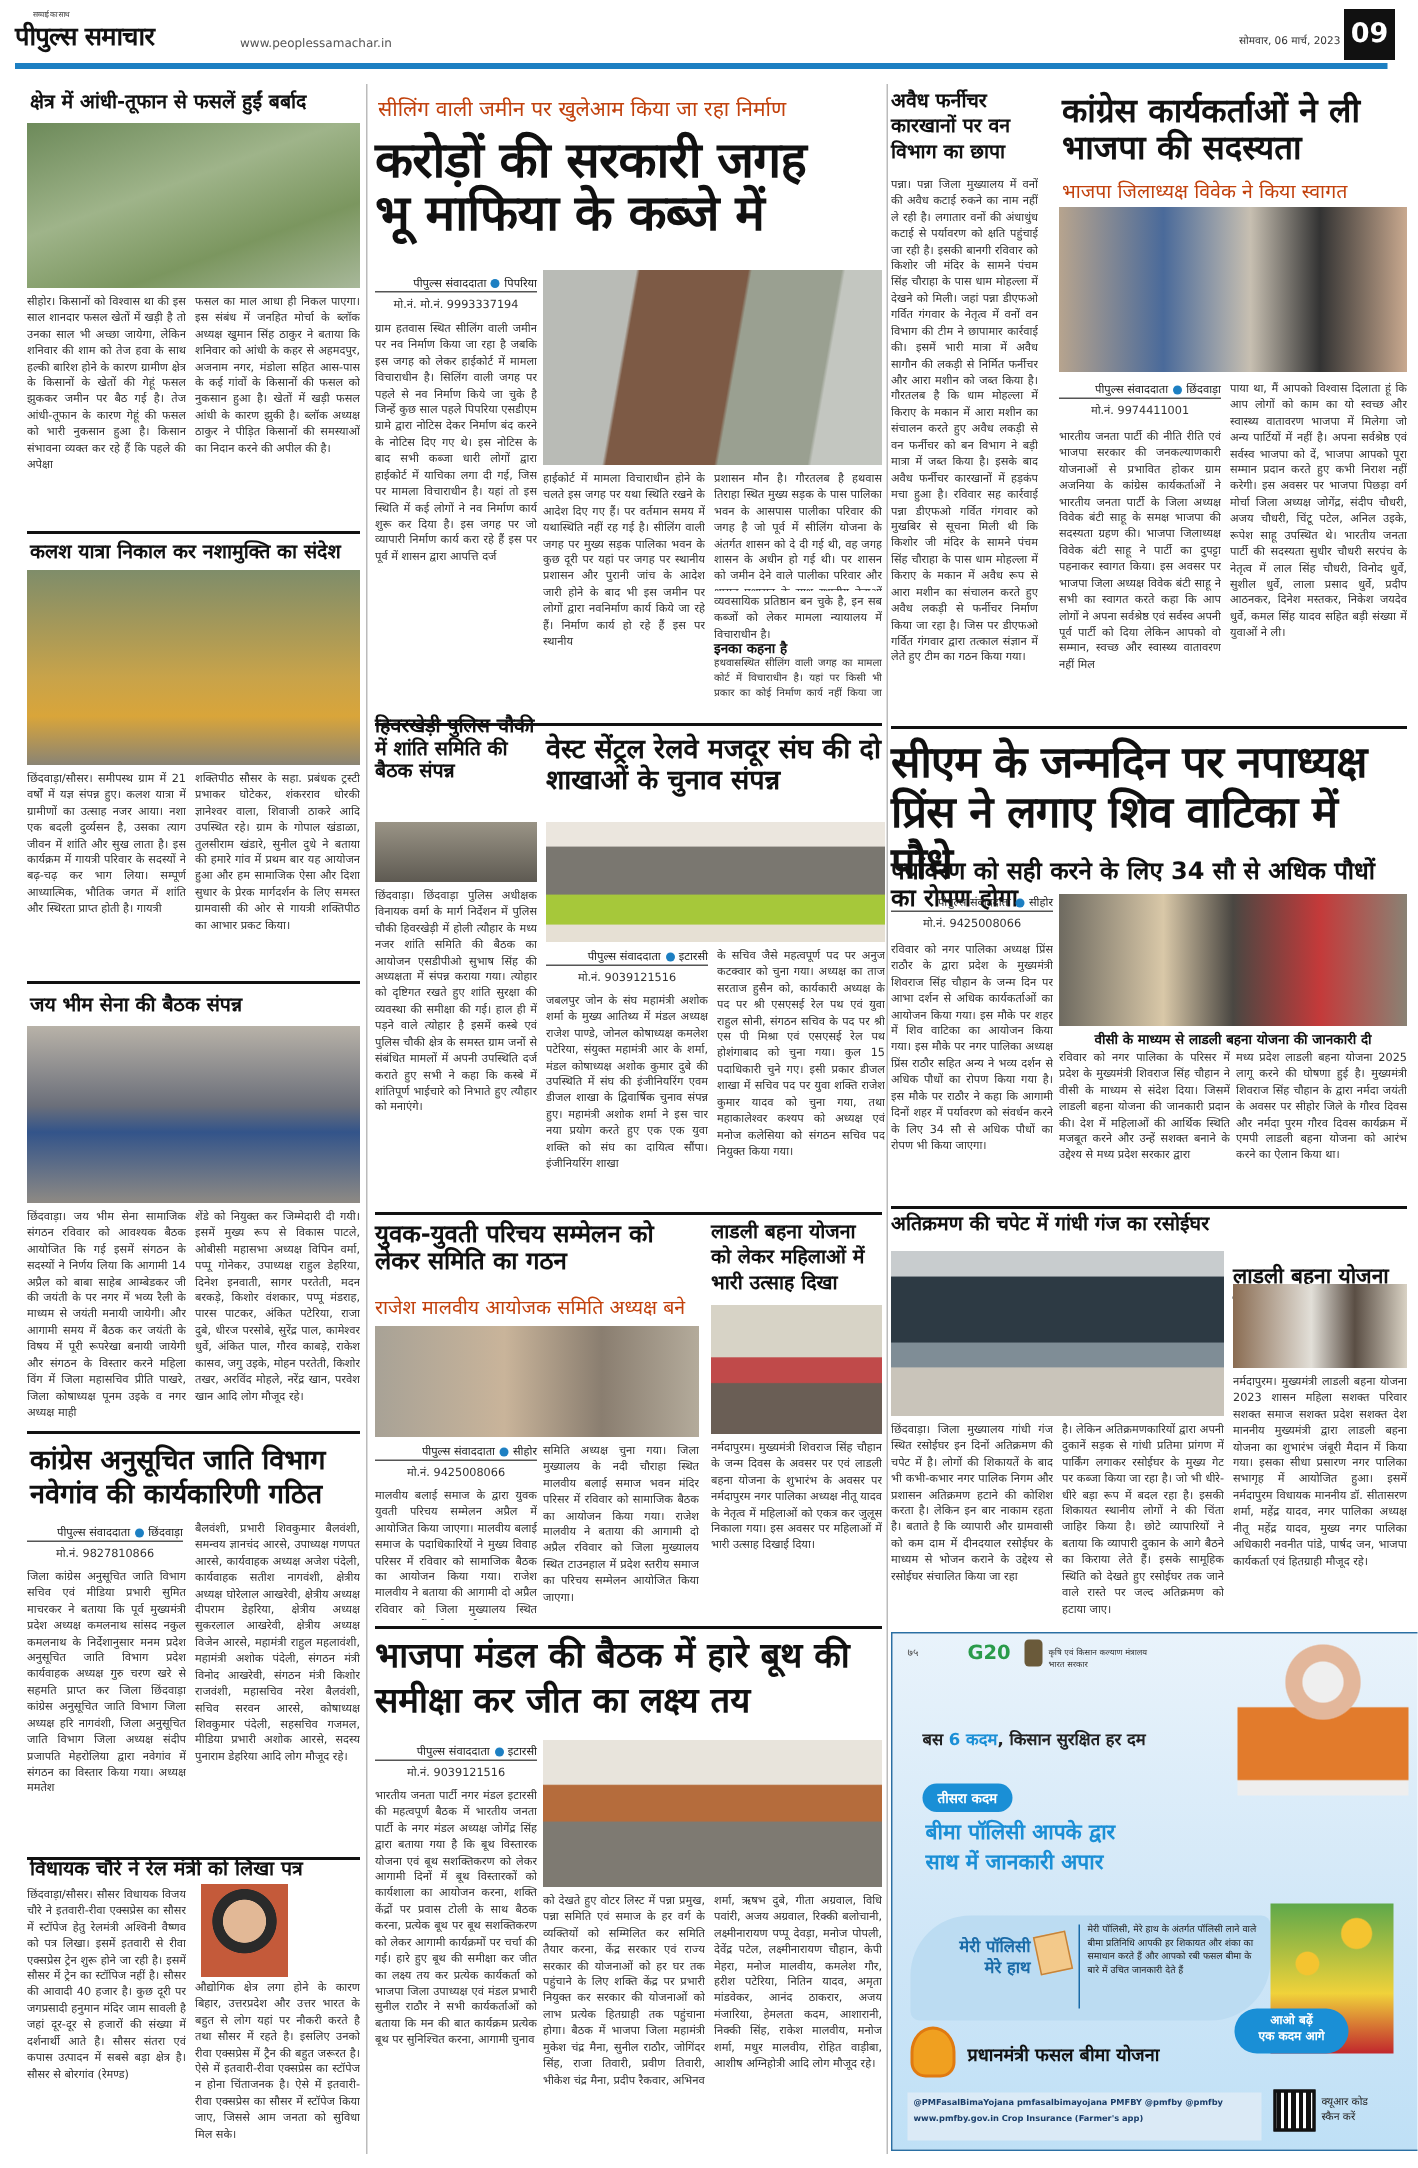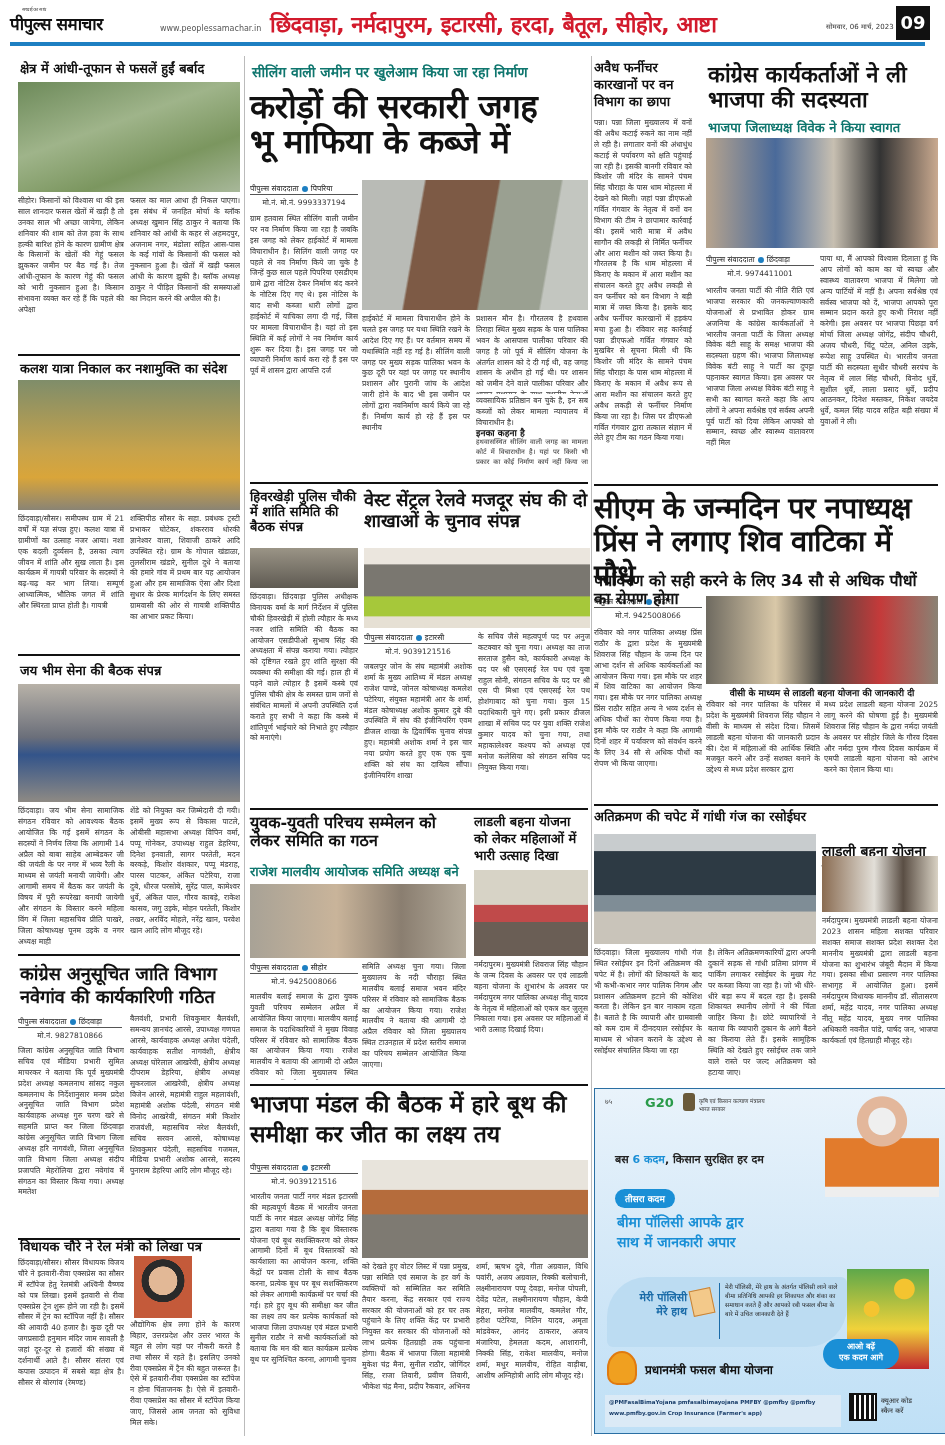--- a/index.html
+++ b/index.html
@@ -10,41 +10,40 @@
 .logo .tag{position:absolute;top:-6px;left:12px;font-size:5px;font-weight:normal;color:#444}
 .url{left:150px;top:18px;font-size:8px;color:#555}
 .cities{left:260px;top:2px;font-size:22px;font-weight:bold;color:#d21a2c;letter-spacing:-0.5px;white-space:nowrap}
 .date{left:816px;top:16px;font-size:7px;color:#333}
 .pgno{left:886px;top:0;width:34px;height:34px;background:#111;color:#fff;font-size:18px;font-weight:bold;text-align:center;line-height:34px}
 .rule{left:10px;top:42px;width:915px;height:4px;background:#1d7fc2}
 .head{font-weight:bold;color:#111;line-height:1.15}
 .h1{font-size:18px}
 .h2{font-size:13px}
 .big{font-size:33px;line-height:1.05;letter-spacing:-0.5px}
-.sub{font-size:13px;font-weight:bold;color:#0f766e}
+.sub{font-size:13px;font-weight:normal;color:#c2410c}
 .photo{background:#8a8f80;overflow:hidden}
 .body{font-size:7.5px;line-height:1.45;color:#333;text-align:justify;overflow:hidden}
-.byline{font-size:7.5px;color:#222;border-bottom:1px solid #555;padding-bottom:1px;text-align:left}
+.byline{font-size:7.5px;color:#222;border-bottom:1px solid #555;padding-bottom:1px;text-align:right}
 .byline .dot{display:inline-block;width:6px;height:6px;border-radius:50%;background:#1d7fc2;margin:0 3px;vertical-align:middle}
 .phone{font-size:7.5px;color:#333;text-align:center}
 .hr{background:#111;height:1.5px}
 .vr{background:#bbb;width:1px}
 .ad{background:linear-gradient(180deg,#e9f3fb 0%,#cfe6f7 60%,#bfe0f6 100%);border:1px solid #2a6fa3}
 .caption{background:#fff;font-size:9px;font-weight:bold;color:#111;text-align:center}
 </style>
 </head>
 <body>
 
 <div class="abs mast">
   <div class="abs logo">
     <span class="tag">सच्चाई का साथ</span>
     <span>पीपुल्स समाचार</span>
   </div>
   <div class="abs url">www.peoplessamachar.in</div>
-  <div class="abs cities">छिंदवाड़ा, नर्मदापुरम, इटारसी, हरदा, बैतूल, सीहोर, आष्टा</div>
   <div class="abs date">सोमवार, 06 मार्च, 2023</div>
   <div class="abs pgno">09</div>
 </div>
 <div class="abs rule"></div>
 
 <div class="abs vr" style="left:244px;top:56px;height:1380px"></div>
 <div class="abs vr" style="left:591px;top:56px;height:1380px"></div>
 
 <div class="abs head h2" style="left:20px;top:62px;width:220px">क्षेत्र में आंधी-तूफान से फसलें हुईं बर्बाद</div>
 <div class="abs photo" style="left:18px;top:82px;width:222px;height:110px;background:linear-gradient(160deg,#6d8a5a,#9fb48a 40%,#7b965f 70%,#a8b89a)"></div>
@@ -93,21 +92,21 @@
 <div class="abs" style="left:476px;top:428px;width:112px;height:50px">
   <div class="head" style="font-size:9px;color:#111">इनका कहना है</div>
   <div class="body" style="font-size:6.8px;height:30px">हथवासस्थित सीलिंग वाली जगह का मामला कोर्ट में विचाराधीन है। यहां पर किसी भी प्रकार का कोई निर्माण कार्य नहीं किया जा सकता। इस जगह पर निर्माण कार्य करने वालों पर कार्रवाई की जाएगी।</div>
 </div>
 
 <div class="abs head h2" style="left:594px;top:60px;width:96px;line-height:1.3">अवैध फर्नीचर कारखानों पर वन विभाग का छापा</div>
 <div class="abs body" style="left:594px;top:118px;width:98px;height:362px">पन्ना। पन्ना जिला मुख्यालय में वनों की अवैध कटाई रुकने का नाम नहीं ले रही है। लगातार वनों की अंधाधुंध कटाई से पर्यावरण को क्षति पहुंचाई जा रही है। इसकी बानगी रविवार को किशोर जी मंदिर के सामने पंचम सिंह चौराहा के पास धाम मोहल्ला में देखने को मिली। जहां पन्ना डीएफओ गर्वित गंगवार के नेतृत्व में वनों वन विभाग की टीम ने छापामार कार्रवाई की। इसमें भारी मात्रा में अवैध सागौन की लकड़ी से निर्मित फर्नीचर और आरा मशीन को जब्त किया है। गौरतलब है कि धाम मोहल्ला में किराए के मकान में आरा मशीन का संचालन करते हुए अवैध लकड़ी से वन फर्नीचर को बन विभाग ने बड़ी मात्रा में जब्त किया है। इसके बाद अवैध फर्नीचर कारखानों में हड़कंप मचा हुआ है। रविवार सह कार्रवाई पन्ना डीएफओ गर्वित गंगवार को मुखबिर से सूचना मिली थी कि किशोर जी मंदिर के सामने पंचम सिंह चौराहा के पास धाम मोहल्ला में किराए के मकान में अवैध रूप से आरा मशीन का संचालन करते हुए अवैध लकड़ी से फर्नीचर निर्माण किया जा रहा है। जिस पर डीएफओ गर्वित गंगवार द्वारा तत्काल संज्ञान में लेते हुए टीम का गठन किया गया।</div>
 
 <div class="abs hr" style="left:250px;top:482px;width:338px"></div>
 
-<div class="abs head h2" style="left:250px;top:490px;width:108px">हिवरखेड़ी पुलिस चौकी में शांति समिति की बैठक संपन्न</div>
+<div class="abs head h2" style="left:250px;top:478px;width:108px">हिवरखेड़ी पुलिस चौकी में शांति समिति की बैठक संपन्न</div>
 <div class="abs photo" style="left:250px;top:548px;width:108px;height:40px;background:linear-gradient(180deg,#9a9486,#5e5a52)"></div>
 <div class="abs body" style="left:250px;top:592px;width:108px;height:210px">छिंदवाड़ा। छिंदवाड़ा पुलिस अधीक्षक विनायक वर्मा के मार्ग निर्देशन में पुलिस चौकी हिवरखेड़ी में होली त्यौहार के मध्य नजर शांति समिति की बैठक का आयोजन एसडीपीओ सुभाष सिंह की अध्यक्षता में संपन्न कराया गया। त्योहार को दृष्टिगत रखते हुए शांति सुरक्षा की व्यवस्था की समीक्षा की गई। हाल ही में पड़ने वाले त्योहार है इसमें कस्बे एवं पुलिस चौकी क्षेत्र के समस्त ग्राम जनों से संबंधित मामलों में अपनी उपस्थिति दर्ज कराते हुए सभी ने कहा कि कस्बे में शांतिपूर्ण भाईचारे को निभाते हुए त्यौहार को मनाएंगे।</div>
 
 <div class="abs head h1" style="left:364px;top:490px;width:226px">वेस्ट सेंट्रल रेलवे मजदूर संघ की दो शाखाओं के चुनाव संपन्न</div>
 <div class="abs photo" style="left:364px;top:548px;width:226px;height:80px;background:linear-gradient(180deg,#ebe6de 0 20%,#7a7770 21% 60%,#a6c83a 61% 85%,#e6e0d4 86%)"></div>
 <div class="abs byline" style="left:364px;top:632px;width:108px">
   <span>पीपुल्स संवाददाता</span><span class="dot"></span><span>इटारसी</span>
 </div>
 <div class="abs phone" style="left:364px;top:646px;width:108px">मो.नं. 9039121516</div>
 <div class="abs body" style="left:364px;top:662px;width:108px;height:140px">जबलपुर जोन के संघ महामंत्री अशोक शर्मा के मुख्य आतिथ्य में मंडल अध्यक्ष राजेश पाण्डे, जोनल कोषाध्यक्ष कमलेश पटेरिया, संयुक्त महामंत्री आर के शर्मा, मंडल कोषाध्यक्ष अशोक कुमार दुबे की उपस्थिति में संघ की इंजीनियरिंग एवम डीजल शाखा के द्विवार्षिक चुनाव संपन्न हुए। महामंत्री अशोक शर्मा ने इस चार नया प्रयोग करते हुए एक एक युवा शक्ति को संघ का दायित्व सौंपा। इंजीनियरिंग शाखा</div>

